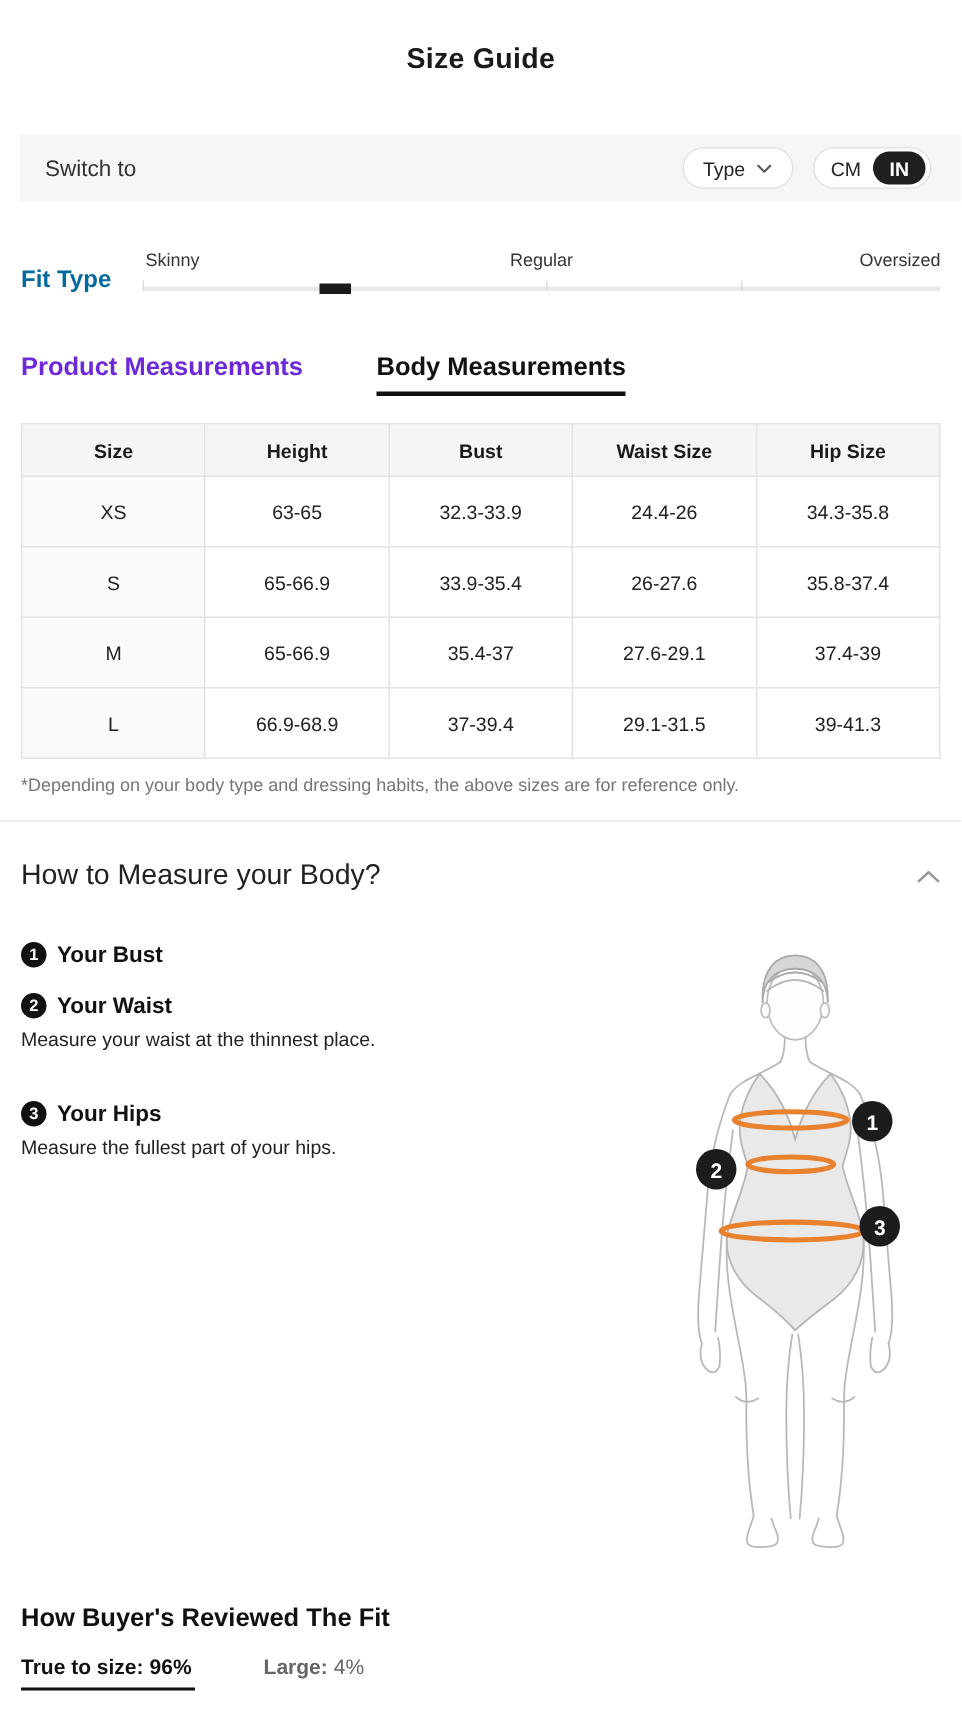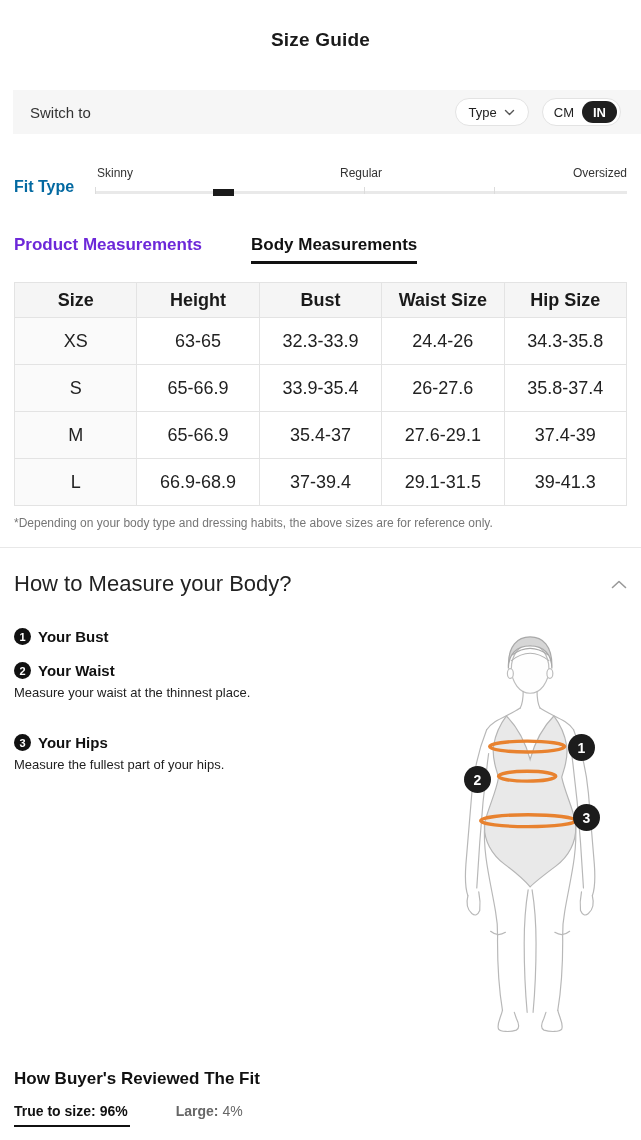--- a/index.html
+++ b/index.html
@@ -56,32 +56,32 @@
   .tick.t0 { left: 0; } .tick.t1 { left: 50.5%; } .tick.t2 { left: 75%; }
   .slider-handle { position: absolute; top: -2px; width: 21px; height: 7px; background: #1a1a1a; left: calc(24% - 10px); }
 
   
   .tabs { margin-top: 41px; padding: 0 14px; display: flex; gap: 49px; align-items: flex-start; }
   .tab { font-size: 17px; font-weight: 700; color: #6d28d9; padding-bottom: 6px; }
   .tab.active { color: #111; border-bottom: 3px solid #111; }
 
   
   .size-table { width: 613px; margin: 18px 14px 0; border-collapse: collapse; table-layout: fixed; }
-  .size-table th, .size-table td { border: 1px solid #e3e3e3; text-align: center; font-size: 18px; }
+  .size-table th, .size-table td { border: 1px solid #e3e3e3; text-align: center; font-size: 13px; }
   .size-table th { background: #f5f5f5; height: 35px; font-weight: 700; color: #1a1a1a; }
   .size-table td { height: 47px; color: #222; }
   .size-table td:first-child { background: #fafafa; font-weight: 400; }
 
   .footnote { margin-top: 10px; padding: 0 14px; font-size: 12px; color: #767676; }
 
   .divider { border: none; border-top: 1px solid #e8e8e8; margin-top: 17px; }
 
   
   .measure-head { margin-top: 25px; padding: 0 14px; display: flex; justify-content: space-between; align-items: center; cursor: pointer; }
-  .measure-title { font-size: 22px; font-weight: 400; color: #222; line-height: 22px; }
+  .measure-title { font-size: 19px; font-weight: 400; color: #222; line-height: 22px; }
   .measure-body { position: relative; height: 412px; padding: 0 14px; }
   .m-item.i1 { margin-top: 33px; }
   .m-item.i2 { margin-top: 17px; }
   .m-item.i3 { margin-top: 33px; }
   .m-item-head { display: flex; align-items: center; gap: 7px; }
   .m-num {
     width: 17px; height: 17px; border-radius: 50%; background: #111; color: #fff;
     font-size: 11px; font-weight: 700; display: flex; align-items: center; justify-content: center; flex: none;
   }
   .m-title { font-size: 15px; font-weight: 700; color: #111; }

